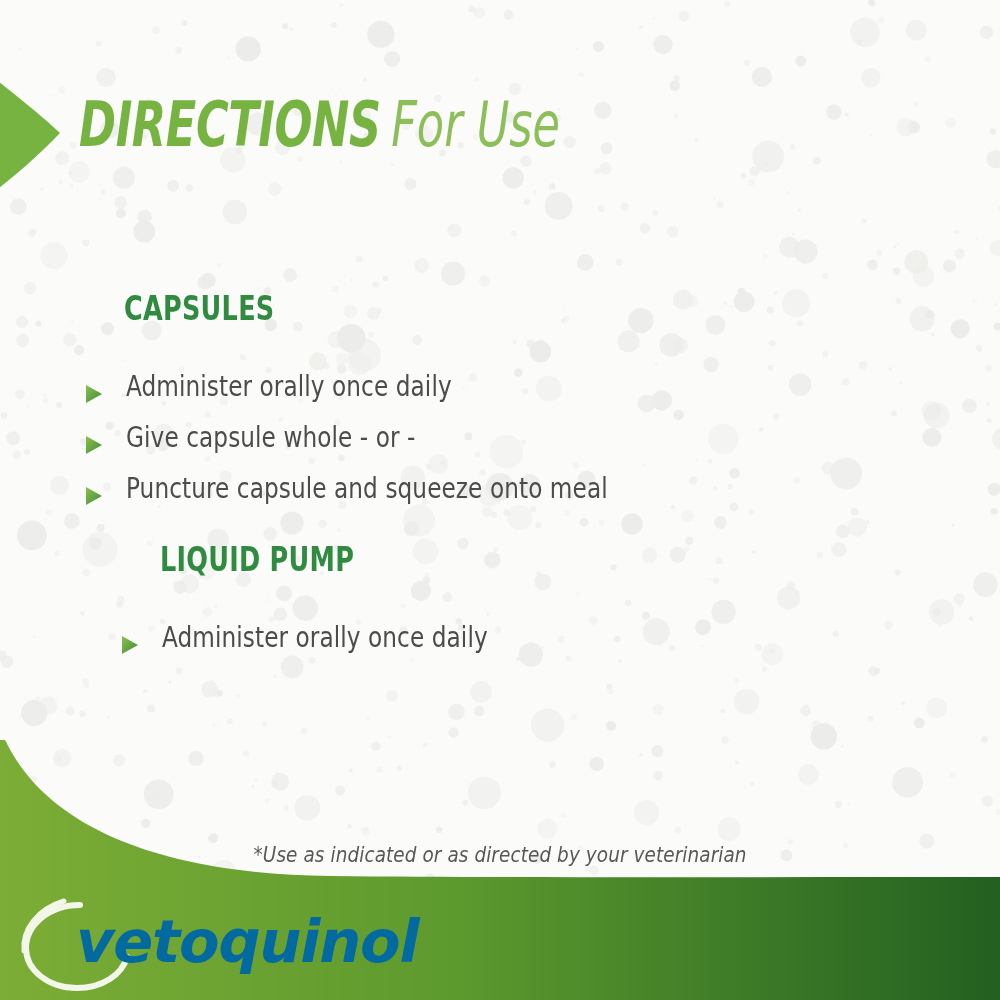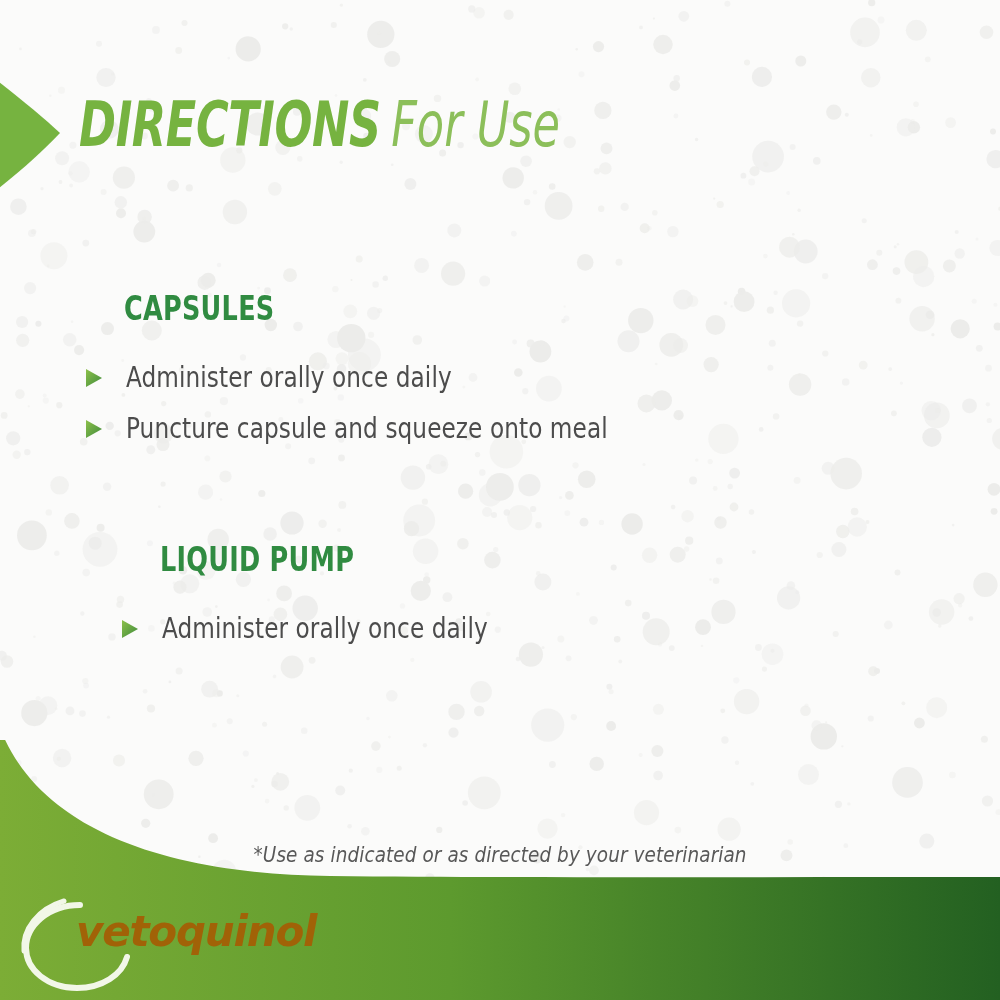--- a/index.html
+++ b/index.html
@@ -88,21 +88,21 @@
     color:#308b41;
     transform:scaleX(0.86);
     transform-origin:left center;
     display:inline-block;
   }
 
   .bullet-list { margin-top:24px; }
 
   .bullet-row {
     display:flex;
-    align-items:center;
+    align-items:flex-end;
     height:51px;
     margin-left:86px;
   }
   .bullet-tri {
     width:16px; height:18px;
     flex:0 0 16px;
     margin-right:24px;
   }
   .bullet-text {
     font-family:"DejaVu Sans Condensed","Liberation Sans Narrow","Liberation Sans", sans-serif;
@@ -147,22 +147,22 @@
     left:18px; top:893px;
     width:270px; height:100px;
     z-index:5;
   }
   #logo-text {
     position:absolute;
     left:58px; top:14px;
     font-family:"DejaVu Sans","Liberation Sans", sans-serif;
     font-weight:700;
     font-style:italic;
-    font-size:42px;
-    color:#a16207;
+    font-size:59px;
+    color:#0369a1;
     letter-spacing:-1.2px;
     white-space:nowrap;
   }
 </style>
 </head>
 <body>
 
 <div id="page">
 
   <svg id="dots" viewBox="0 0 1000 1000" preserveAspectRatio="none" aria-hidden="true">
@@ -789,20 +789,26 @@
               <linearGradient id="bgrad1" x1="0" y1="0" x2="1" y2="1">
                 <stop offset="0%" stop-color="#8dc04a"></stop>
                 <stop offset="100%" stop-color="#3f8b3c"></stop>
               </linearGradient>
             </defs>
             <path d="M0 0 L16 9 L0 18 Z" fill="url(#bgrad1)"></path>
           </svg>
           <span class="bullet-text">Administer orally once daily</span>
         </div>
 
+        <div class="bullet-row">
+          <svg class="bullet-tri" viewBox="0 0 16 18" aria-hidden="true">
+            <path d="M0 0 L16 9 L0 18 Z" fill="url(#bgrad1)"></path>
+          </svg>
+          <span class="bullet-text">Give capsule whole - or -</span>
+        </div>
 
         <div class="bullet-row">
           <svg class="bullet-tri" viewBox="0 0 16 18" aria-hidden="true">
             <path d="M0 0 L16 9 L0 18 Z" fill="url(#bgrad1)"></path>
           </svg>
           <span class="bullet-text">Puncture capsule and squeeze onto meal</span>
         </div>
 
       </div>
     </div>

